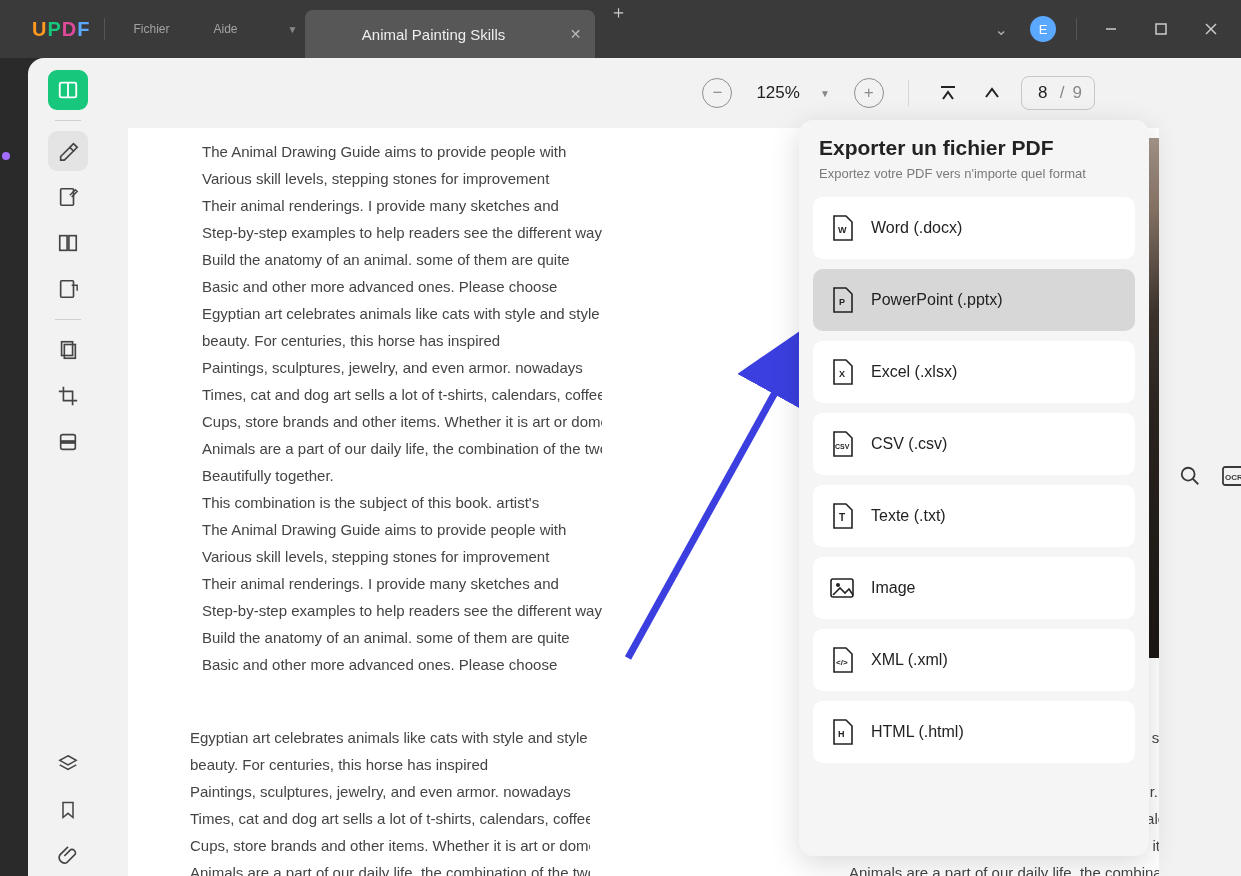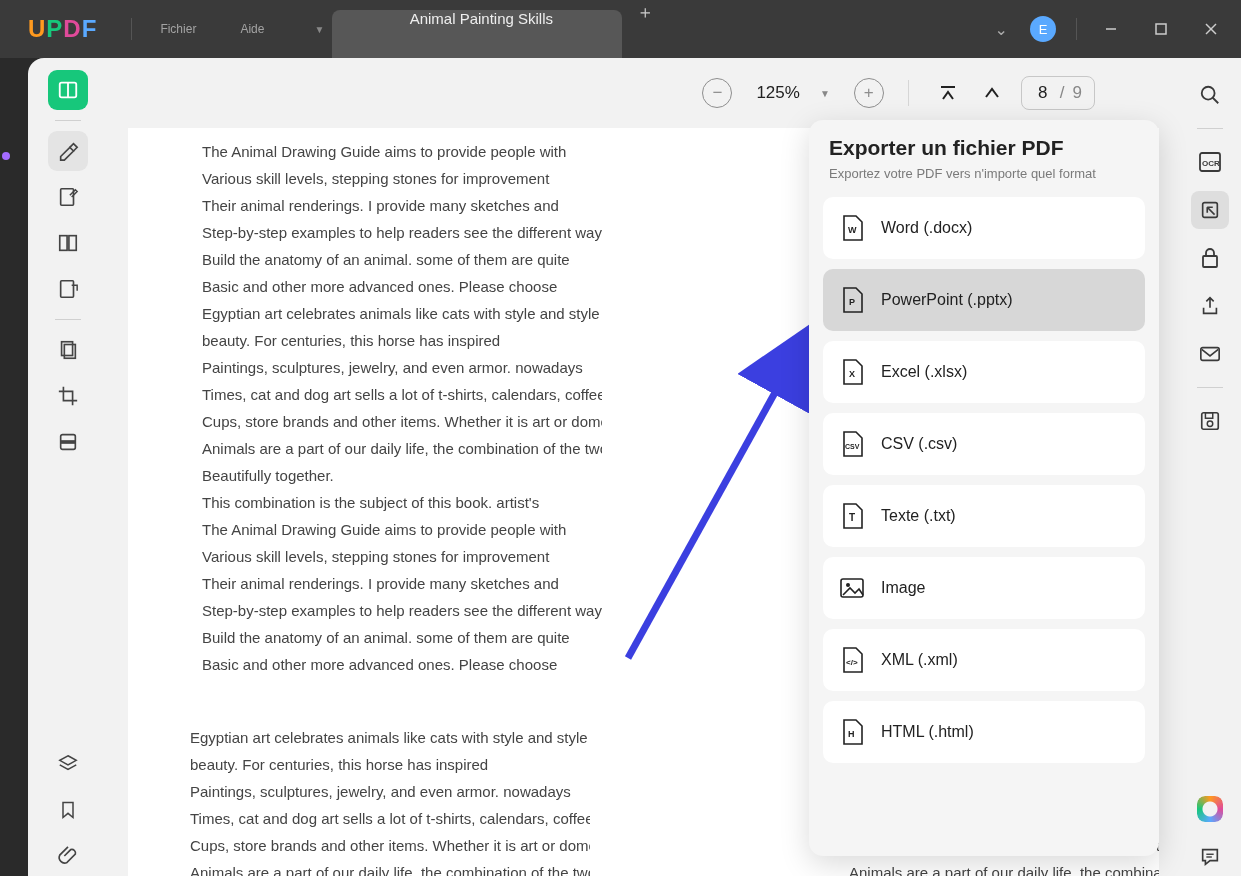--- a/index.html
+++ b/index.html
@@ -1,26 +1,26 @@
 <!DOCTYPE html>
 <html><head>
 <meta charset="utf-8">
 <style>
 * { margin:0; padding:0; box-sizing:border-box; font-family: "Segoe UI", Arial, sans-serif; }
 body { width:1241px; height:876px; background:#2a2a2a; overflow:hidden; position:relative; }
 
 
 .titlebar { height:58px; background:#3a3a3a; display:flex; align-items:center; color:#ccc; }
-.logo { padding:0 28px; font-weight:700; font-size:24px; letter-spacing:1px; }
+.logo { padding:0 8px; font-weight:700; font-size:20px; letter-spacing:1px;margin-left:24px; }
 .logo .u{color:#ff9a1f}.logo .p{color:#17c77b}.logo .d{color:#e04a9a}.logo .f{color:#5aa9ff}
 .sep { width:1px; height:22px; background:#555; margin:0 6px; }
 .menu-item { padding:0 22px; font-size:12px; color:#a3a3a3; cursor:pointer; }
 .tab-group { display:flex; align-items:stretch; height:100%; margin-left:20px; }
 .tab-placeholder { display:flex; align-items:center; padding:0 8px; }
-.tab { background:#575757; border-radius:8px 8px 0 0; display:flex; align-items:center; padding:0 14px 0 22px; margin-top:10px; min-width:290px; gap:30px;flex-direction:column; }
+.tab { background:#575757; border-radius:8px 8px 0 0; display:flex; align-items:center; padding:0 14px 0 22px; margin-top:10px; min-width:290px; gap:30px; }
 .tab-label { color:#eee; font-size:15px; flex:1; text-align:center; }
 .tab-close { color:#bbb; font-size:14px; cursor:pointer; }
 .new-tab { padding:0 14px; color:#ccc; font-size:18px; cursor:pointer; }
 .title-right { margin-left:auto; display:flex; align-items:center; gap:6px; padding-right:8px; }
 .chevron { color:#aaa; padding:8px; cursor:pointer; }
 .avatar { width:26px; height:26px; border-radius:50%; background:#5aa9ff; color:#fff; display:flex; align-items:center; justify-content:center; font-size:13px; margin:0 8px; }
 .win-btn { width:44px; height:32px; display:flex; align-items:center; justify-content:center; color:#ccc; cursor:pointer; }
 
 
 .app { position:absolute; top:58px; left:0; right:0; bottom:0; background:#2a2a2a; }
@@ -54,29 +54,29 @@
 .img-block { position:absolute; right:0; top:10px; width:310px; height:520px; background:linear-gradient(135deg,#ece8e2 0%,#dcd6ce 20%,#8c786a 45%,#3e352e 58%,#2d2520 70%,#1b1713 100%); }
 .img-block::before { content:""; position:absolute; inset:0; background:radial-gradient(ellipse at 30% 25%, rgba(255,255,255,.45), transparent 45%); }
 .col2 { position:absolute; left:62px; top:596px; width:400px; }
 .col3 { position:absolute; right:0; top:596px; width:310px; }
 .line { white-space:nowrap; overflow:hidden; }
 
 
 .arrow { position:absolute; left:520px; top:200px; pointer-events:none; z-index:5; }
 
 
-.panel { position:absolute; right:82px; top:62px; width:350px; bottom:20px; background:#f5f5f5; border-radius:14px; box-shadow:0 8px 30px rgba(0,0,0,.15); padding:16px 14px 6px; overflow:auto; z-index:10; }
+.panel { position:absolute; right:92px; top:62px; width:350px; bottom:20px; background:#f5f5f5; border-radius:14px; box-shadow:0 8px 30px rgba(0,0,0,.15); padding:16px 14px 6px; overflow:auto; z-index:10; }
 .panel h2 { font-size:21px; color:#222; font-weight:700; margin-bottom:6px; padding-left:6px;}
 .panel .sub { font-size:13px; color:#7a7a7a; margin-bottom:16px; padding-left:6px;}
 .opt { background:#fff; border-radius:10px; height:62px; margin-bottom:10px; display:flex; align-items:center; padding:0 16px; gap:16px; cursor:pointer; font-size:16px; color:#222; }
 .opt.sel { background:#d7d7d7; }
 .file-ic { width:26px; height:30px; display:flex; align-items:center; justify-content:center; }
 
 
-.right-sb { width:62px; display:flex; flex-direction:column; align-items:center; padding-top:18px; gap:10px; }
+.right-sb { width:62px; display:flex; align-items:center; padding-top:18px; gap:10px; }
 .rsb-btn { width:38px; height:38px; border-radius:8px; display:flex; align-items:center; justify-content:center; cursor:pointer; color:#3e3e3e; }
 .rsb-btn.on { background:#dedede; }
 .rsb-divider { width:26px; height:1px; background:#d0d0d0; margin:4px 0; }
 .rsb-spacer { flex:1; }
 .ai-ic { width:26px; height:26px; border-radius:8px; background:conic-gradient(#ff9a1f,#e04a9a,#5aa9ff,#17c77b,#ff9a1f); mask:radial-gradient(circle, transparent 7px, #000 8px); -webkit-mask:radial-gradient(circle, transparent 7px, #000 8px);}
 
 svg { display:block; }
 .purple-dot { position:absolute; left:2px; top:94px; width:8px; height:8px; border-radius:50%; background:#a46bff; }
 </style>
 </head>

